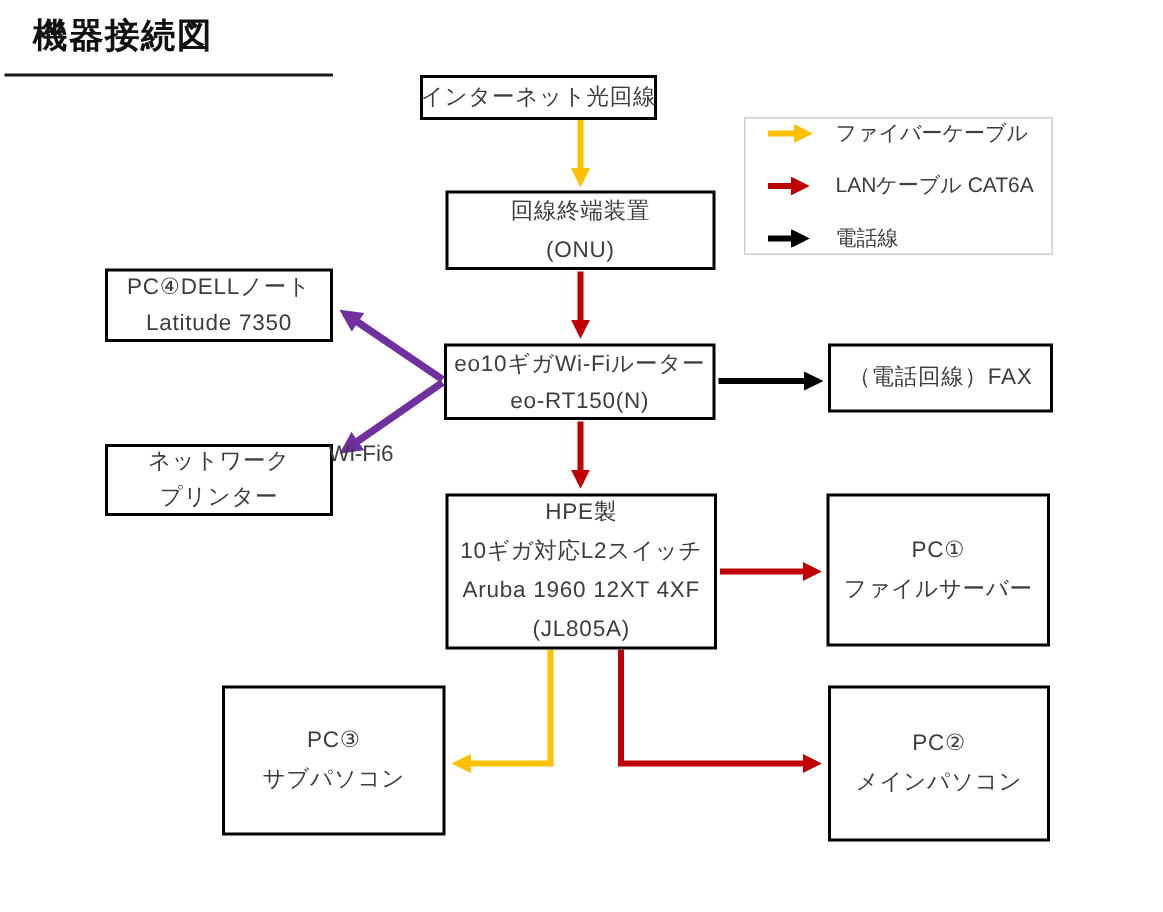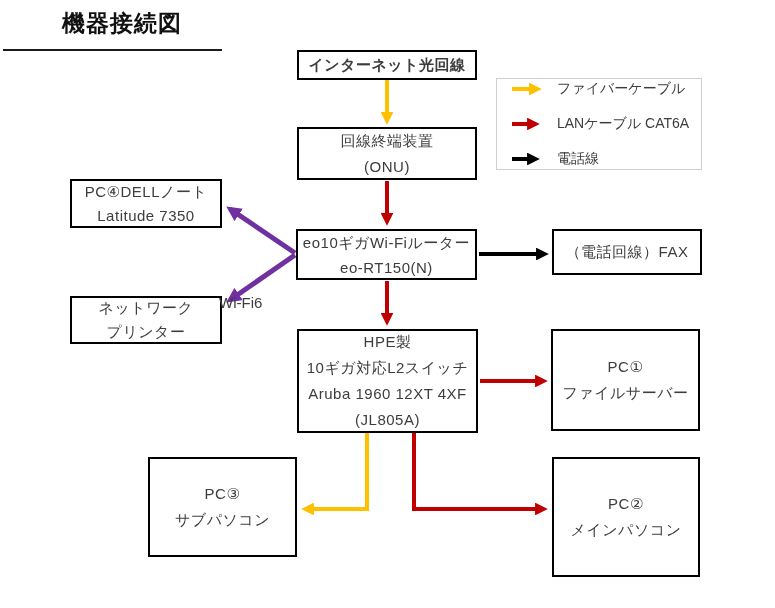--- a/index.html
+++ b/index.html
@@ -2,21 +2,21 @@
 <html><head>
 <meta charset="utf-8">
 <style>
   html,body{margin:0;padding:0;background:#ffffff;}
   #stage{
     position:relative;width:775px;height:608px;background:#ffffff;overflow:hidden;
     font-family:"Liberation Sans","DejaVu Sans",sans-serif;
   }
   .title{
     position:absolute;left:22px;top:8px;font-size:23px;font-weight:700;color:#111;
-    letter-spacing:1px;white-space:nowrap;margin-left:40px;
+    letter-spacing:1px;white-space:nowrap;
   }
   .title-underline{
     position:absolute;left:3px;top:49px;width:219px;height:2px;background:#1a1a1a;
   }
   .wires{position:absolute;left:0;top:0;z-index:1;}
   .node{
     position:absolute;box-sizing:border-box;background:#fff;border:2px solid #000;
     display:flex;flex-direction:column;align-items:center;justify-content:center;
     text-align:center;color:#3d3d3d;font-size:15px;z-index:2;
   }
@@ -81,21 +81,21 @@
       <span class="lab">LANケーブル CAT6A</span>
     </div>
     <div class="legend-row">
       <svg width="38" height="12" viewBox="0 0 38 12">
         <line x1="2" y1="6" x2="26" y2="6" stroke="#000000" stroke-width="4" marker-end="url(#mK)"></line>
       </svg>
       <span class="lab">電話線</span>
     </div>
   </div>
 
-  <div class="node" style="left:297px;top:50px;width:180px;height:30px;font-weight:bold;">
+  <div class="node" style="left:280px;top:50px;width:158px;height:30px;">
     <div class="ln">インターネット光回線</div>
   </div>
 
   <div class="node" style="left:297px;top:127px;width:180px;height:53px;">
     <div class="ln">回線終端装置</div>
     <div class="ln">(ONU)</div>
   </div>
 
   <div class="node" style="left:70px;top:179px;width:152px;height:49px;">
     <div class="ln" style="line-height:24px">PC④DELLノート</div>
@@ -126,20 +126,20 @@
   <div class="node" style="left:551px;top:329px;width:149px;height:102px;">
     <div class="ln">PC①</div>
     <div class="ln">ファイルサーバー</div>
   </div>
 
   <div class="node" style="left:148px;top:457px;width:149px;height:100px;text-align:right;">
     <div class="ln">PC③</div>
     <div class="ln">サブパソコン</div>
   </div>
 
-  <div class="node" style="left:552px;top:457px;width:148px;height:120px;">
+  <div class="node" style="left:552px;top:457px;width:148px;height:104px;">
     <div class="ln">PC②</div>
     <div class="ln">メインパソコン</div>
   </div>
 
   <div class="free-label" style="left:219px;top:246px;">Wi-Fi6</div>
 
 </div>
 
 </body></html>

